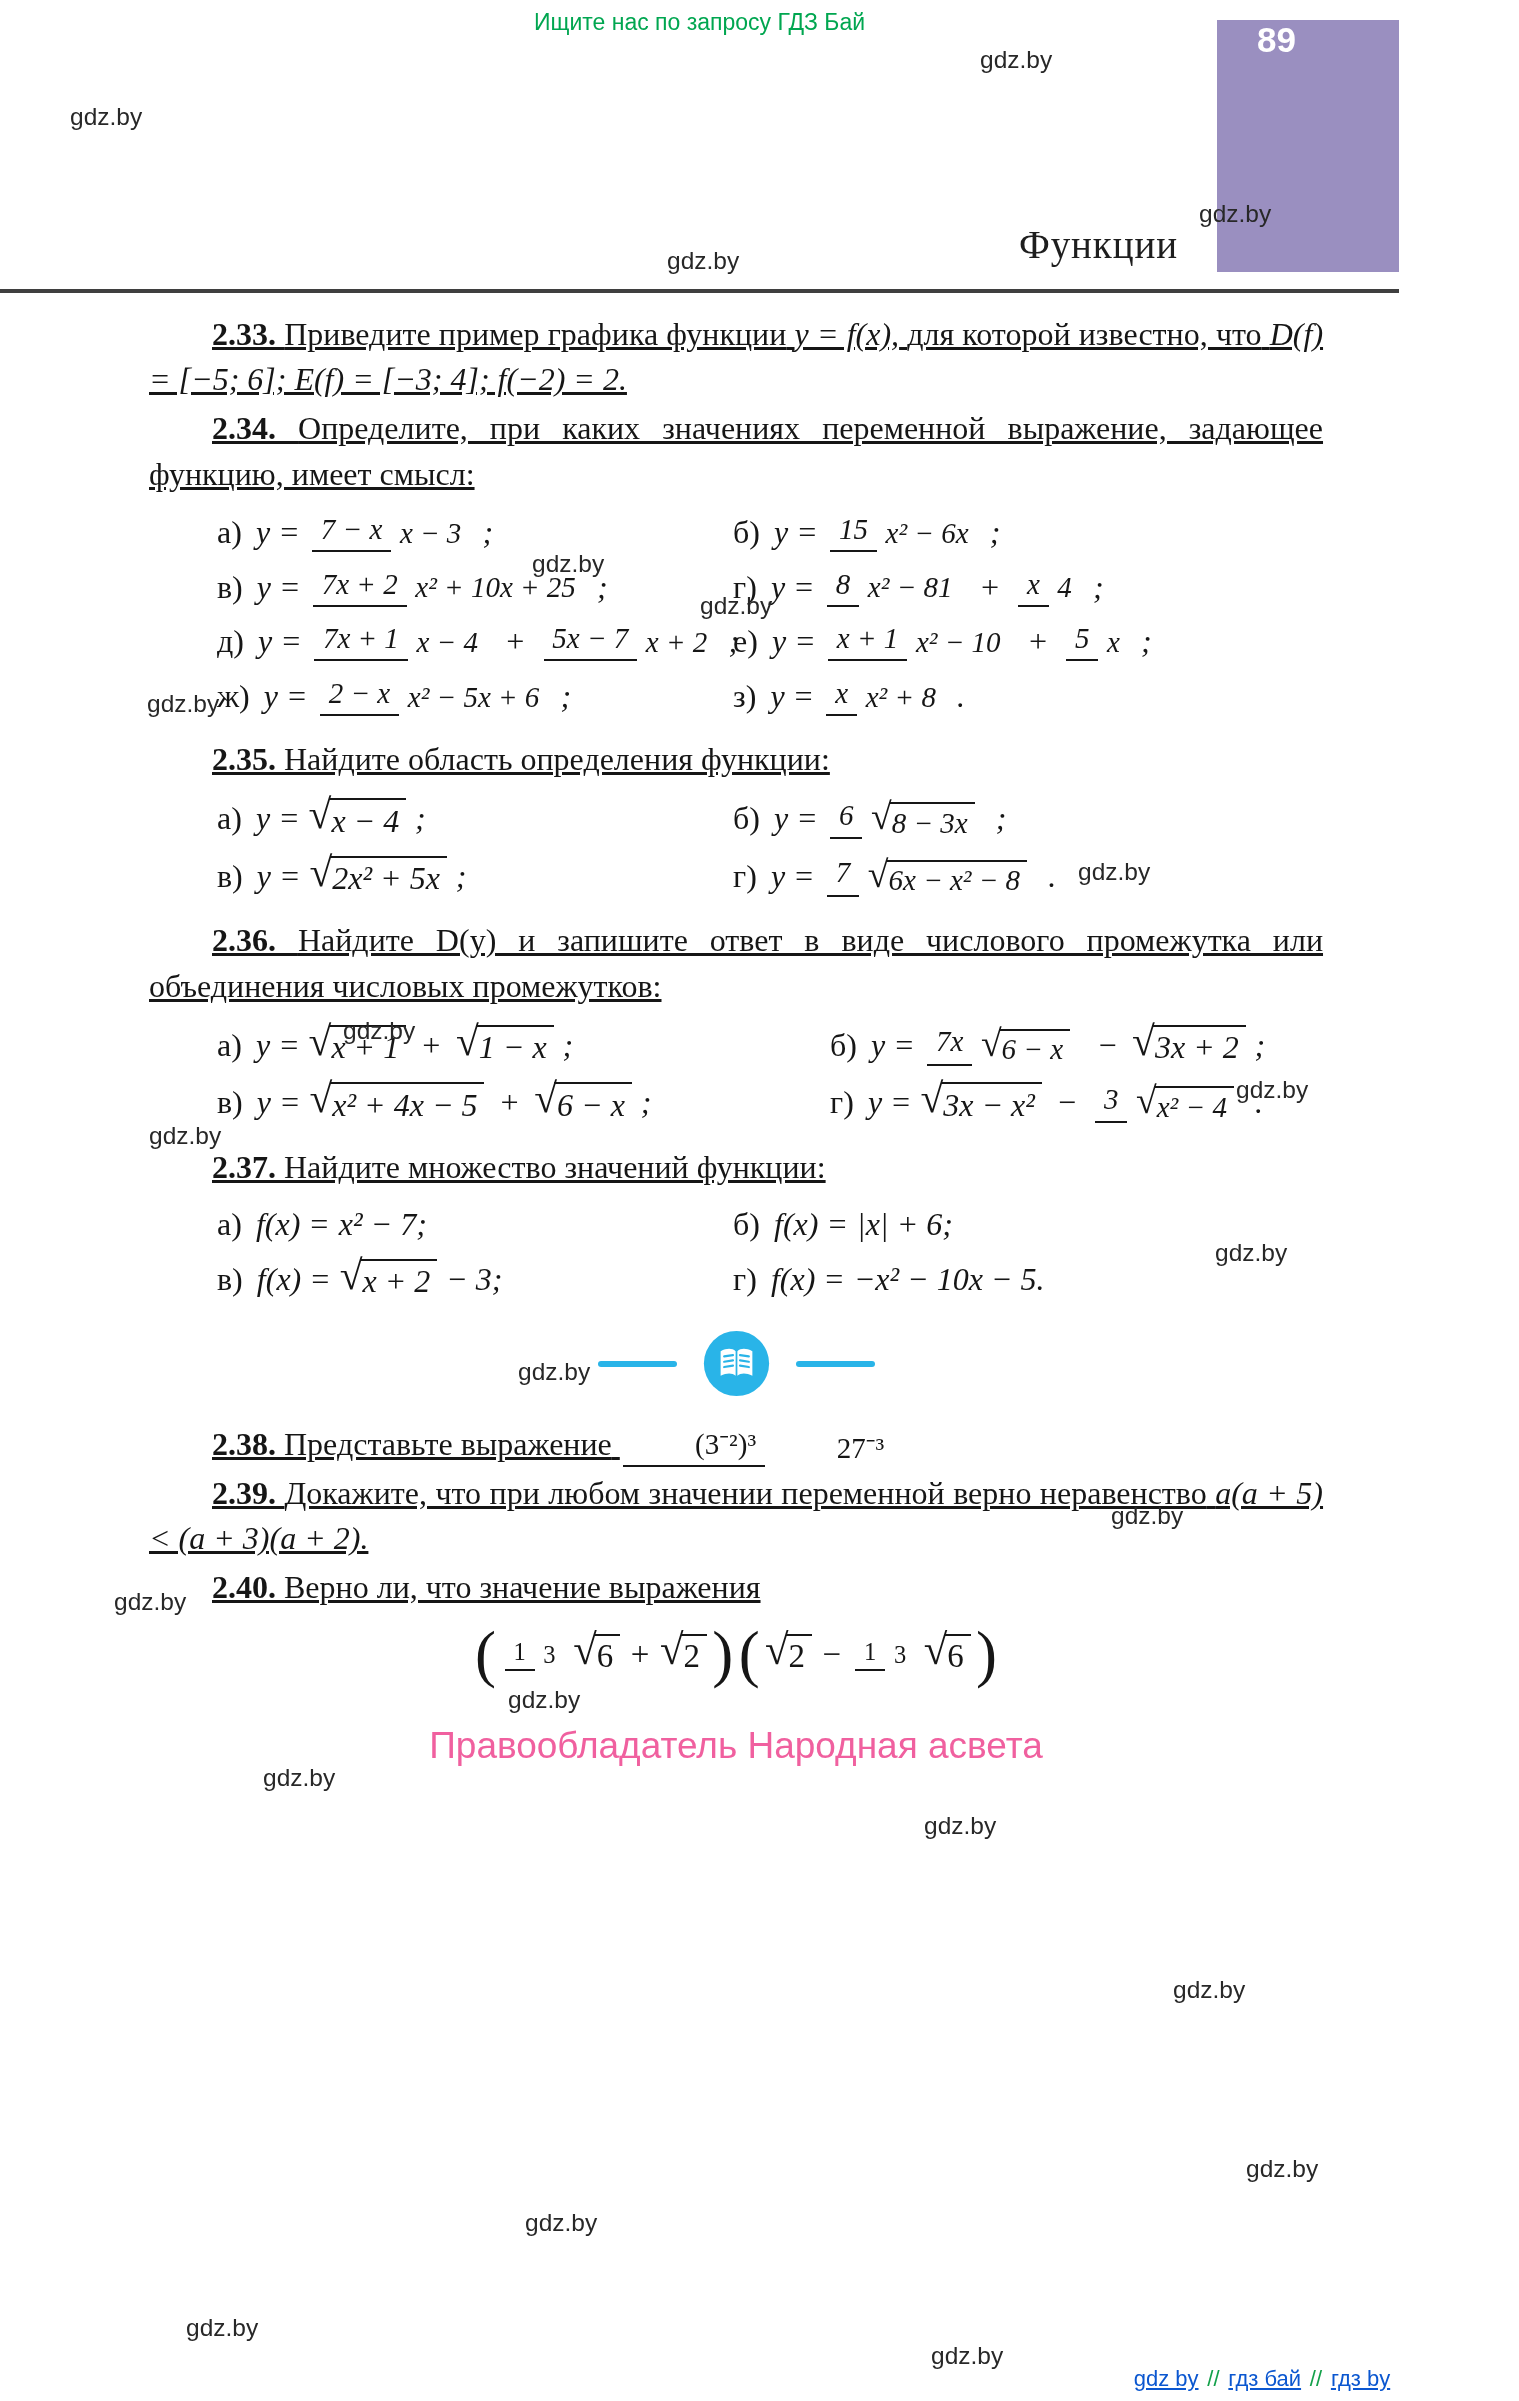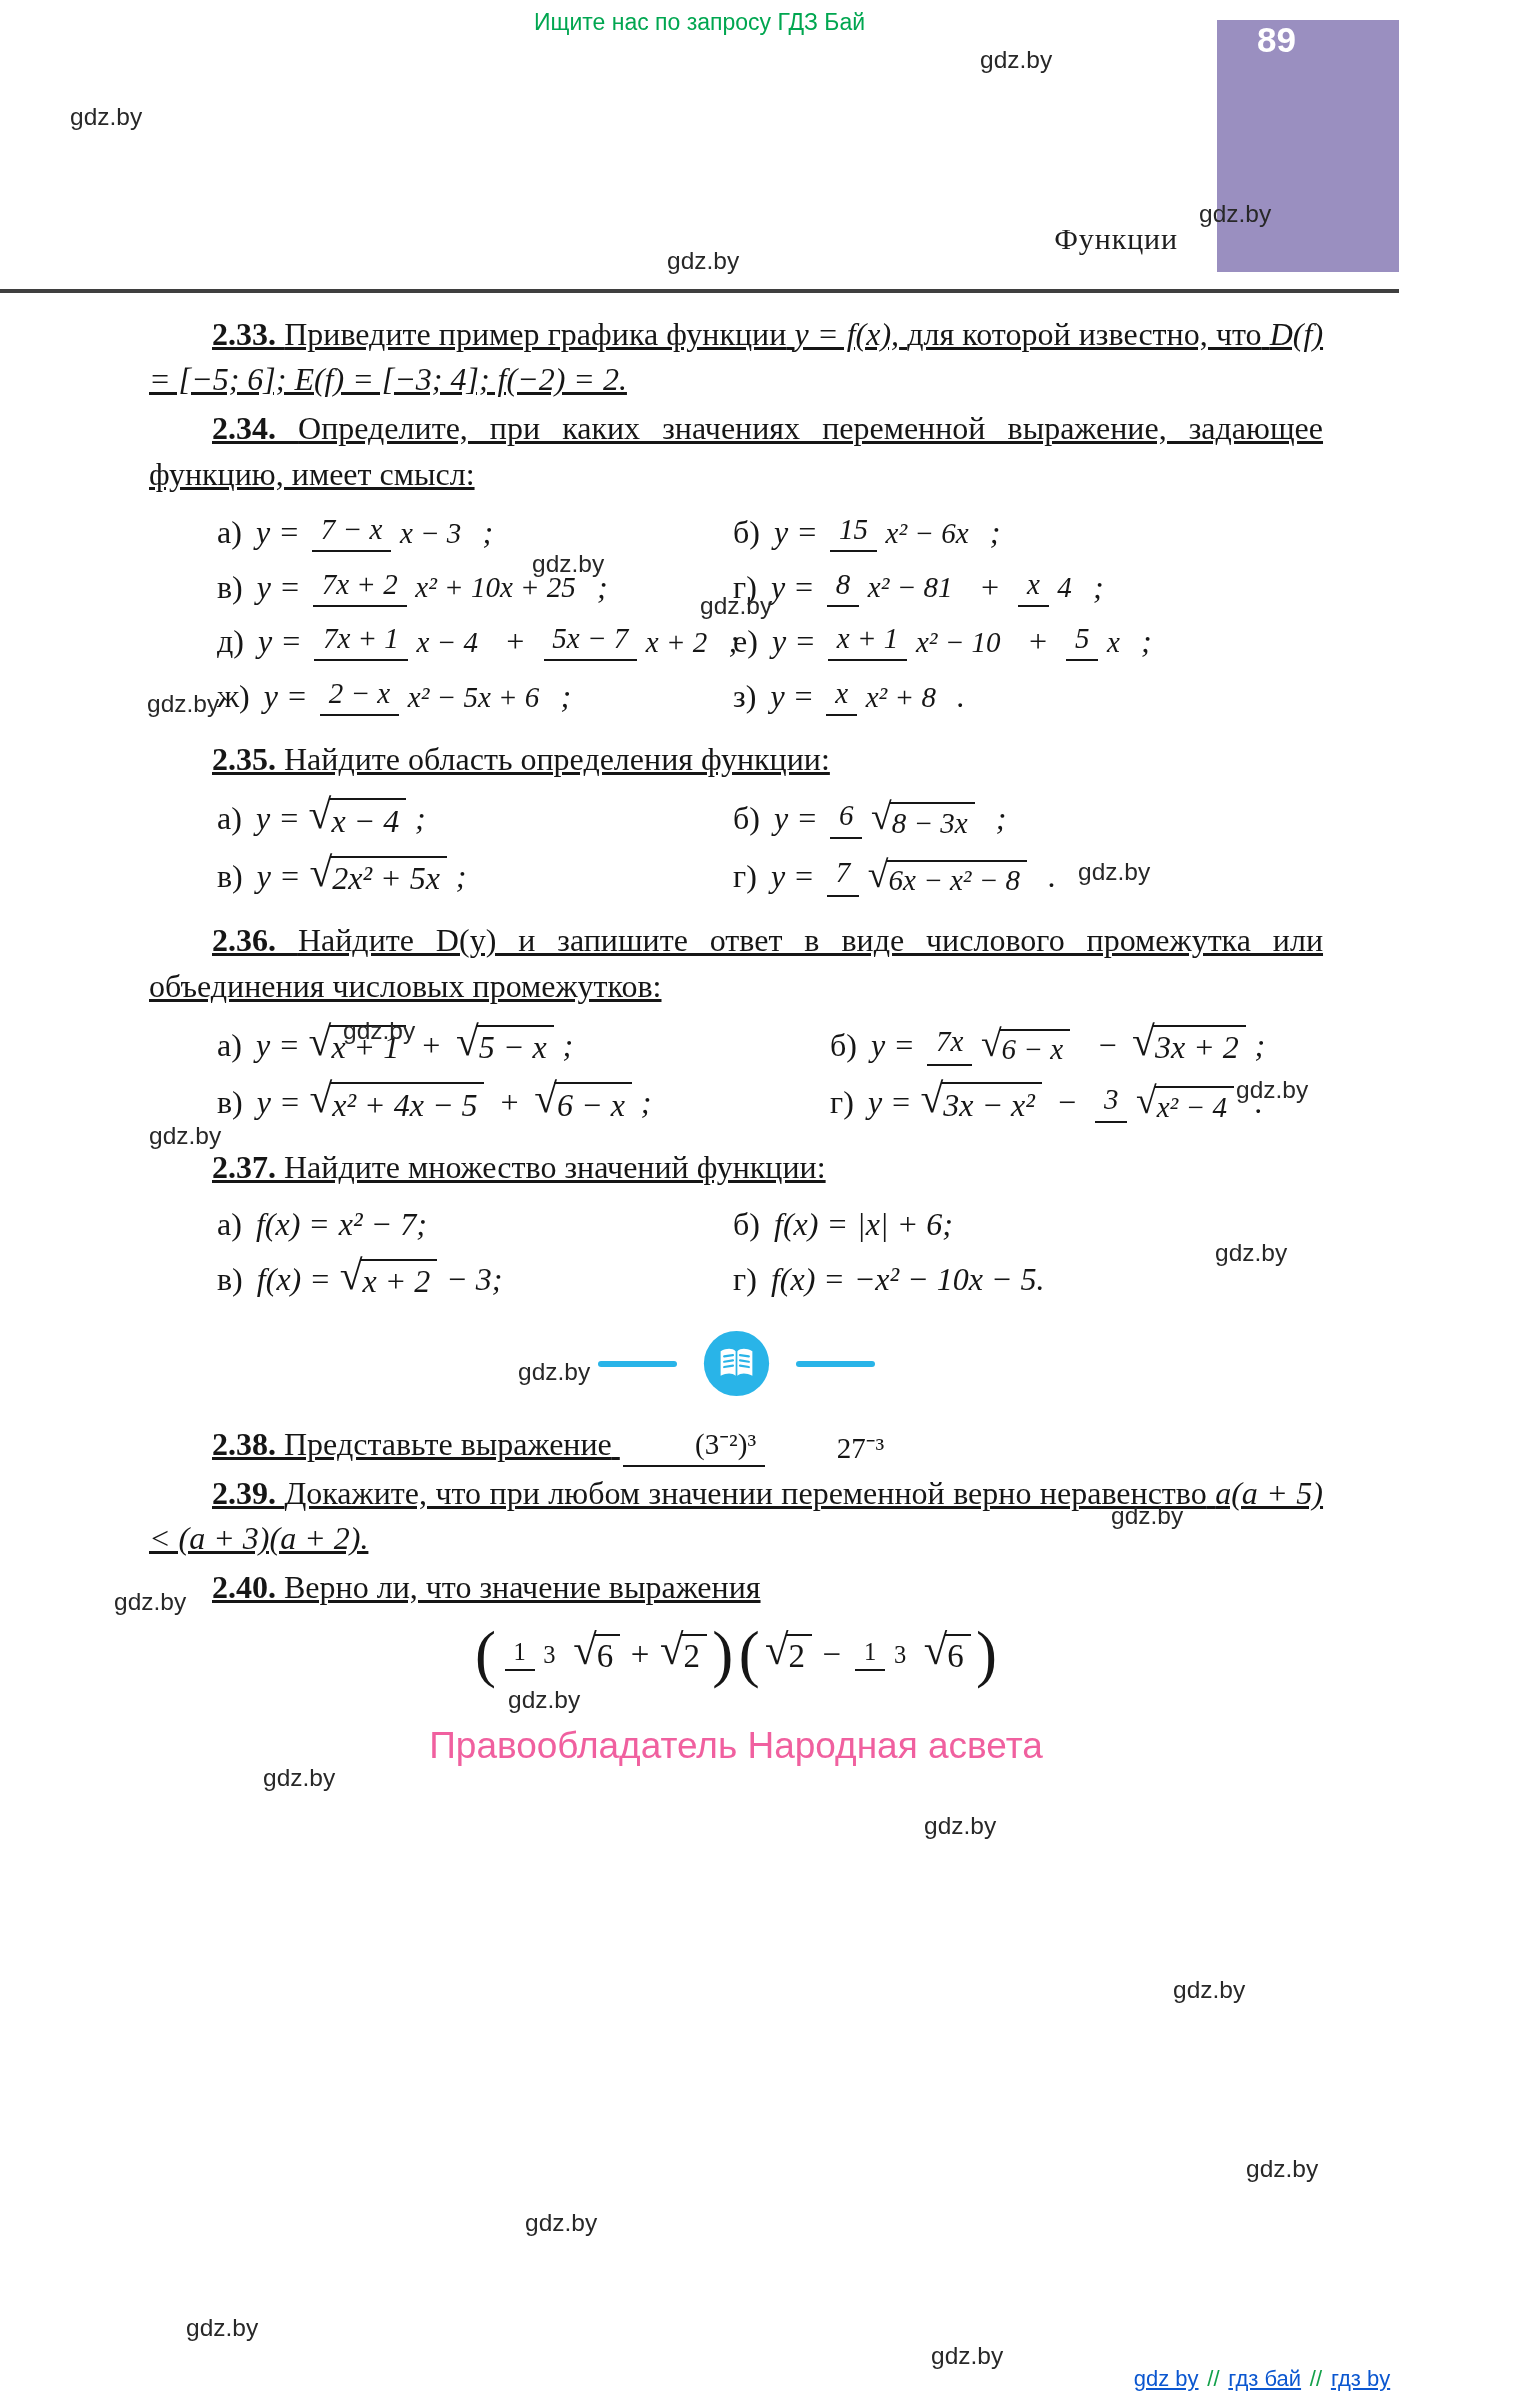--- a/index.html
+++ b/index.html
@@ -27,21 +27,21 @@
     background: #9a8fc0;
     display: flex; 
     padding: 0 0 21px 40px; box-sizing: border-box;
   }
   .page-tab .pnum {
     color: #ffffff; font-family: "Liberation Sans", sans-serif;
     font-size: 35px; font-weight: bold;
   }
   .section-title {
     position: absolute; top: 222px; right: 221px;
-    font-size: 30px; color: #1e1e1e; letter-spacing: 0.9px;
+    font-size: 39px; color: #1e1e1e; letter-spacing: 0.9px;
   }
   .header-rule {
     position: absolute; top: 289px; left: 0;
     width: 100%; height: 3.5px; background: #3f3f3f;
   }
   
   .content {
     position: absolute; top: 312px; left: 149px; width: 1174px;
   }
   .para {
@@ -294,21 +294,21 @@
       <div class="item">
         <span class="lbl">а)</span>
         <span class="math">y =</span>
         <span class="sqrt">
           <span class="rsign">√</span>
           <span class="rad math">x + 1</span>
         </span>
         <span class="math op">+</span>
         <span class="sqrt">
           <span class="rsign">√</span>
-          <span class="rad math">5 − x</span>
+          <span class="rad math">1 − x</span>
         </span>
         <span class="math">;</span>
       </div>
       <div class="item">
         <span class="lbl">б)</span>
         <span class="math">y =</span>
         <span class="frac">
           <span class="fnum math">7x</span>
           <span class="fden">
             <span class="sqrt">

